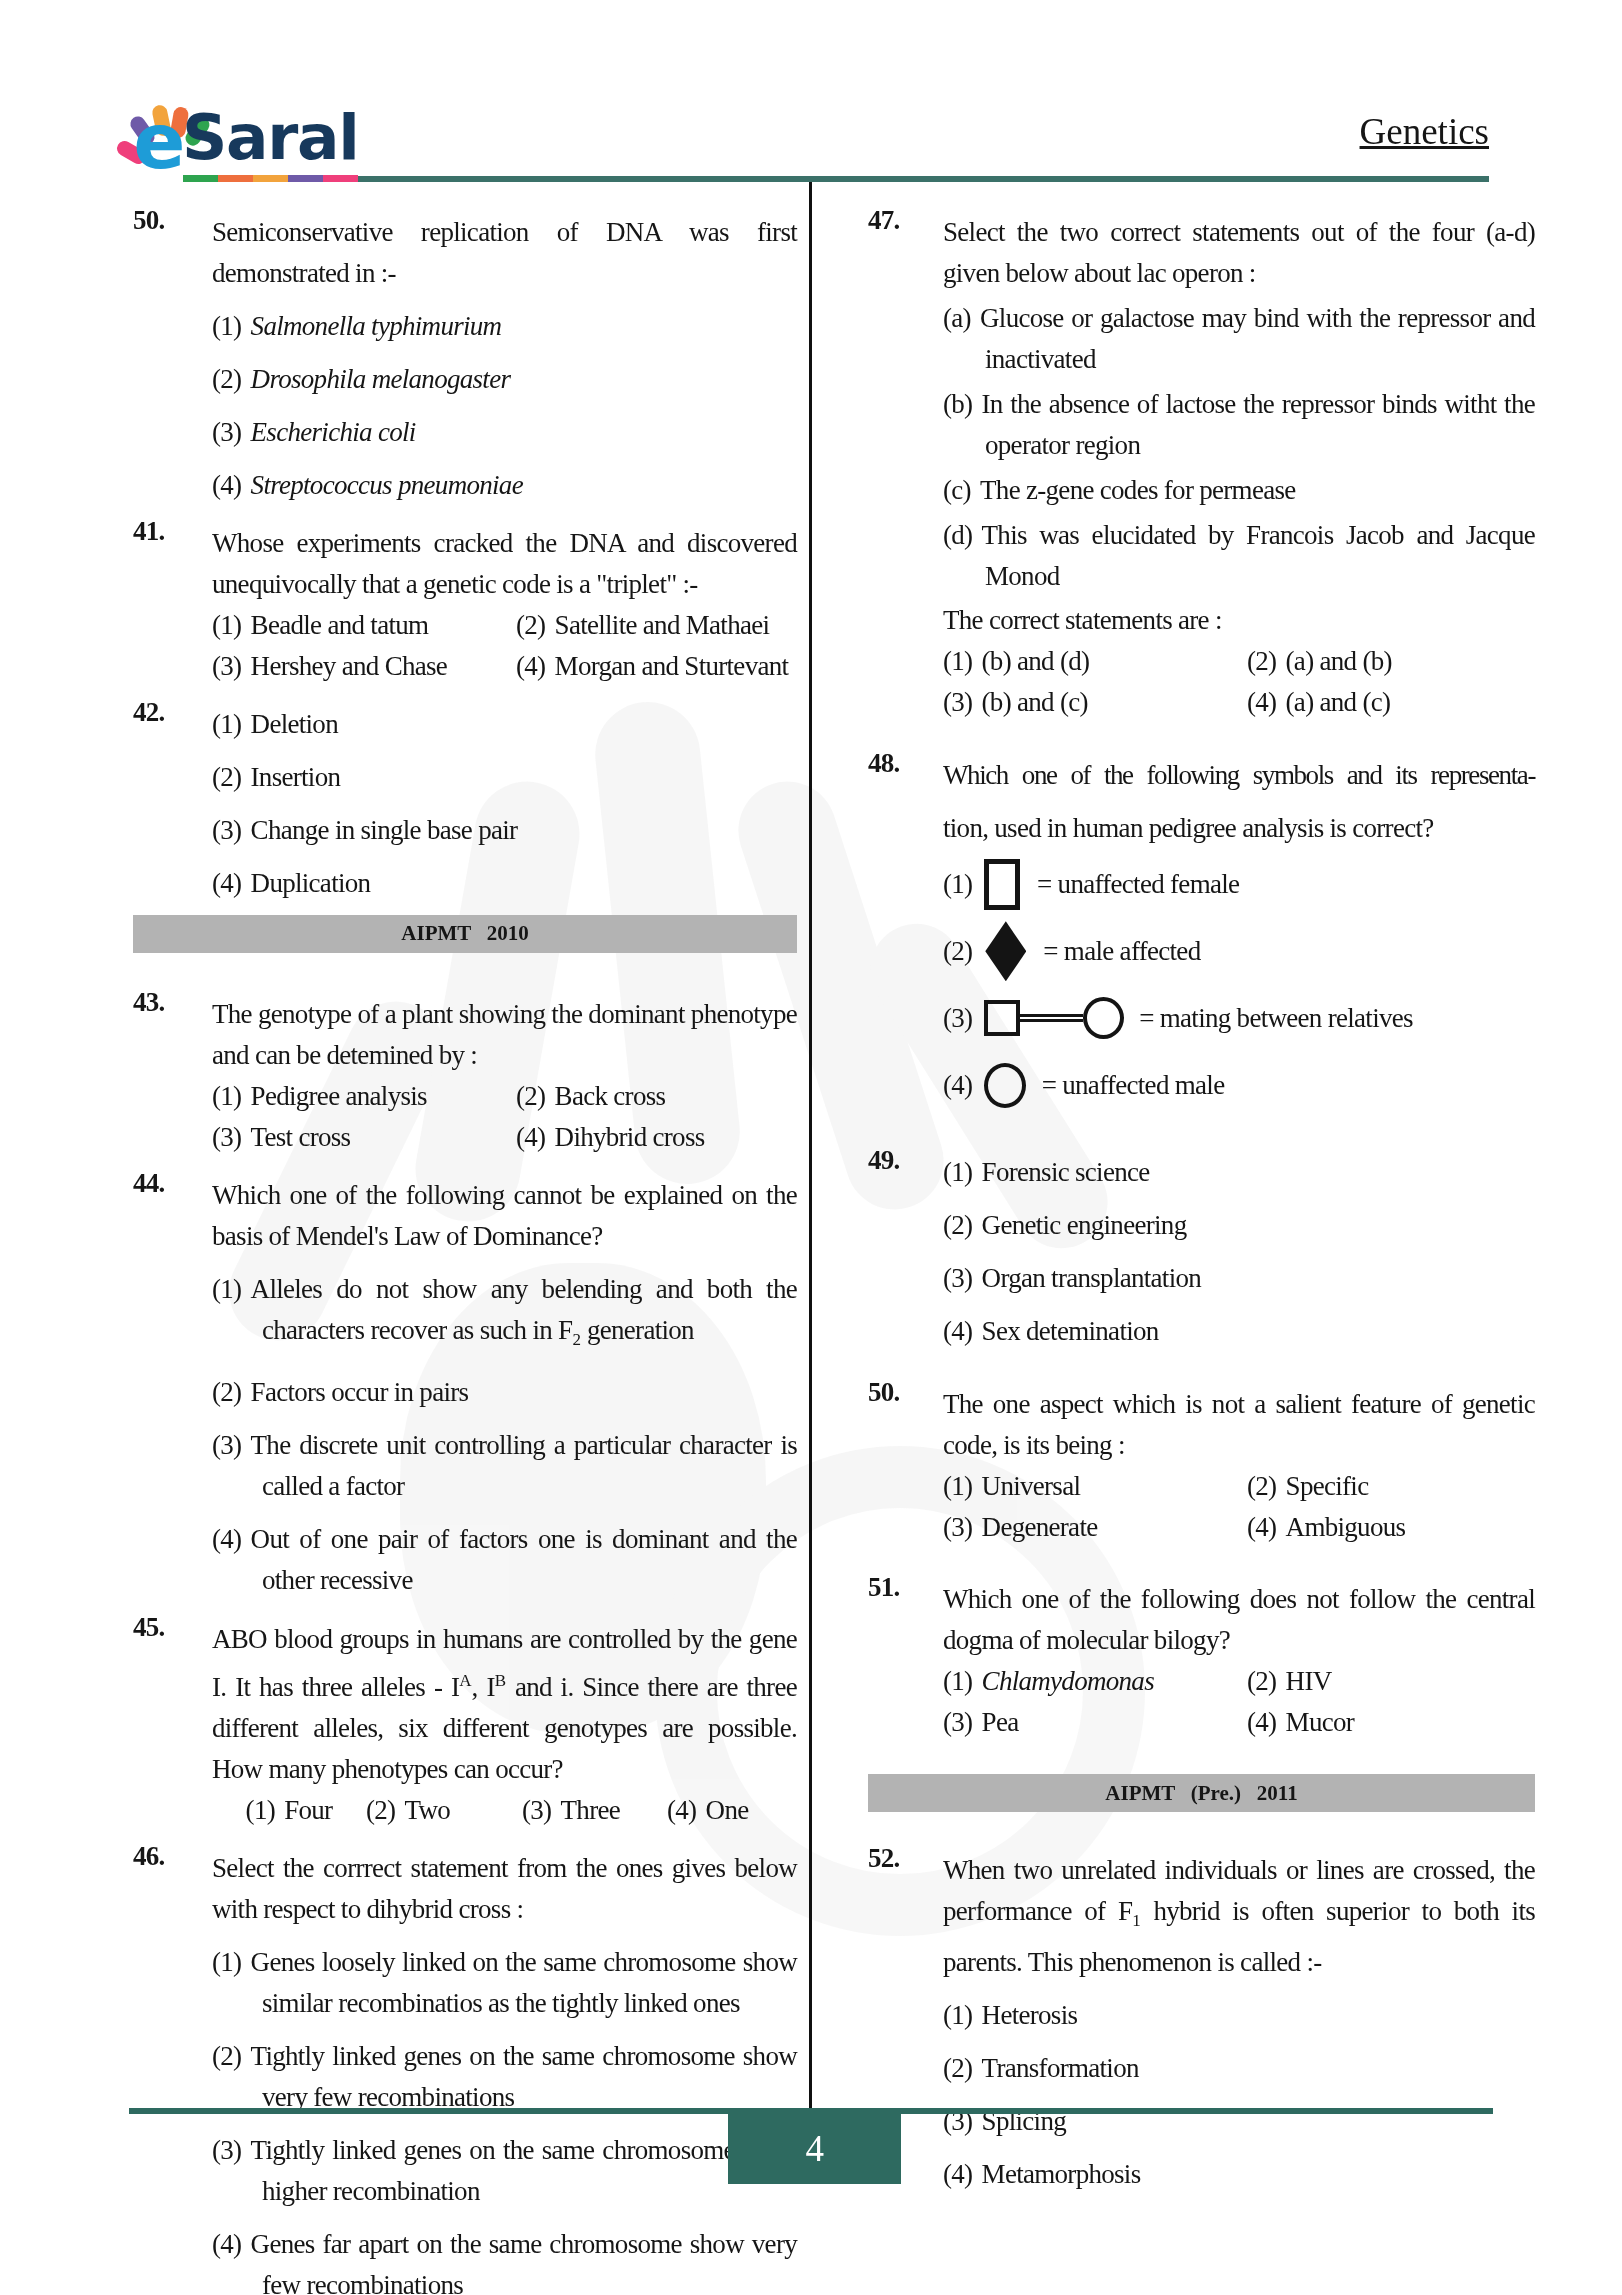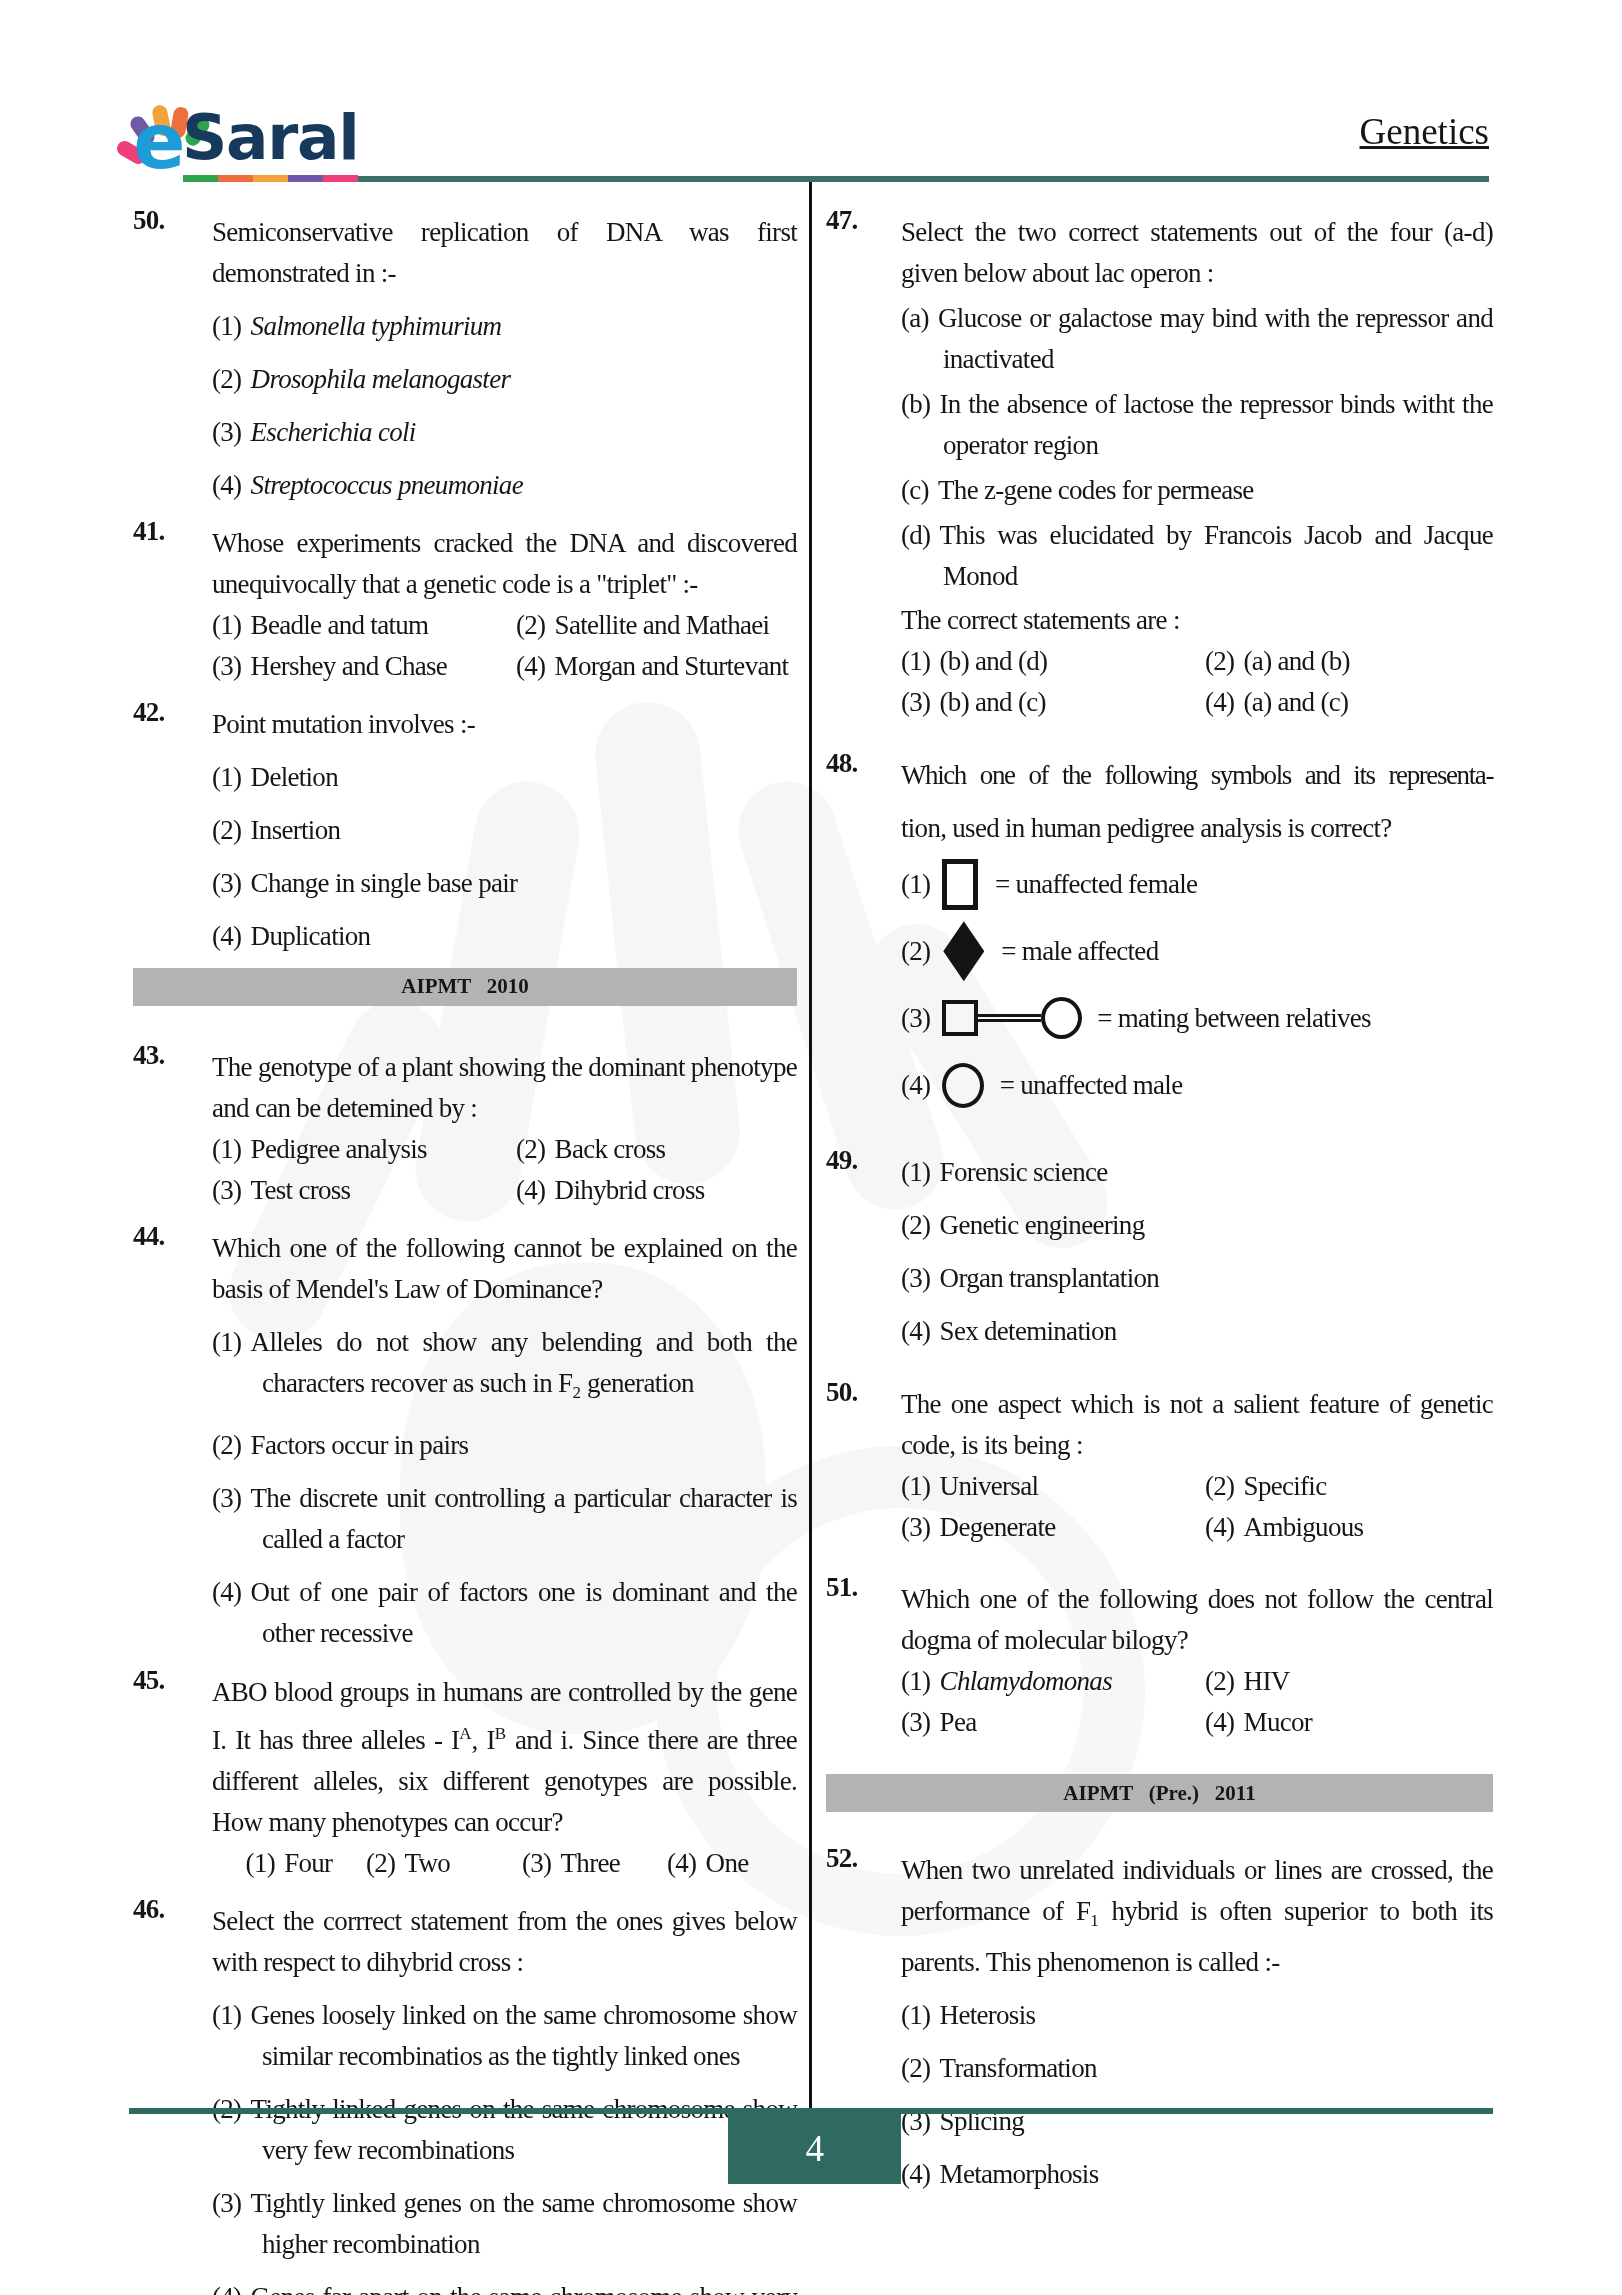--- a/index.html
+++ b/index.html
@@ -35,21 +35,21 @@
           font-weight:bold;font-size:63px;line-height:79px;color:var(--logo-navy);letter-spacing:-1.3px;}
   .subject{position:absolute;top:112px;right:133px;font-size:37px;line-height:39px;letter-spacing:0;z-index:2;text-decoration:underline;}
   
   .vline{position:absolute;left:809px;top:182px;width:3.3px;height:1926px;background:#101010;z-index:1;}
   .fline{position:absolute;left:129px;top:2108px;width:1364px;height:5.9px;background:var(--teal-dark);z-index:2;}
   .pagebox{position:absolute;left:728px;top:2113px;width:173px;height:71px;background:var(--teal-dark);
            color:#ffffff;display:flex;align-items:center;justify-content:center;font-size:37px;z-index:3;}
   
   .col{position:absolute;top:200px;z-index:1;}
   .lcol{left:133px;width:664px;}
-  .rcol{left:826px;width:667px;}
+  .rcol{left:868px;width:667px;}
   .q{display:flex;margin-top:5.2px;}
   .q:first-child{margin-top:0;}
   .rcol .q{margin-top:19.6px;}
   .rcol .q:first-child{margin-top:0;}
   .num{flex:none;width:79px;font-weight:bold;}
   .rcol .num{width:75px;}
   .qbody{flex:1;min-width:0;}
   .qt,.opt,.subopt{text-align:justify;margin-top:12px;}
   .opt{padding-left:50px;text-indent:-50px;}
   .subopt{padding-left:42px;text-indent:-42px;margin-top:3.9px;}
@@ -138,21 +138,20 @@
         <div class="row2">
           <p class="c1"><span class="n">(3)</span><span>Hershey and Chase</span></p>
           <p><span class="n">(4)</span><span>Morgan and Sturtevant</span></p>
         </div>
       </div>
     </div>
 
     <div class="q">
       <div class="num">42.</div>
       <div class="qbody">
-        <p class="qt">Point mutation involves :-</p>
         <p class="opt"><span class="n">(1)</span><span>Deletion</span></p>
         <p class="opt"><span class="n">(2)</span><span>Insertion</span></p>
         <p class="opt"><span class="n">(3)</span><span>Change in single base pair</span></p>
         <p class="opt"><span class="n">(4)</span><span>Duplication</span></p>
       </div>
     </div>
 
     <div class="banner">AIPMT  2010</div>
 
     <div class="q">

